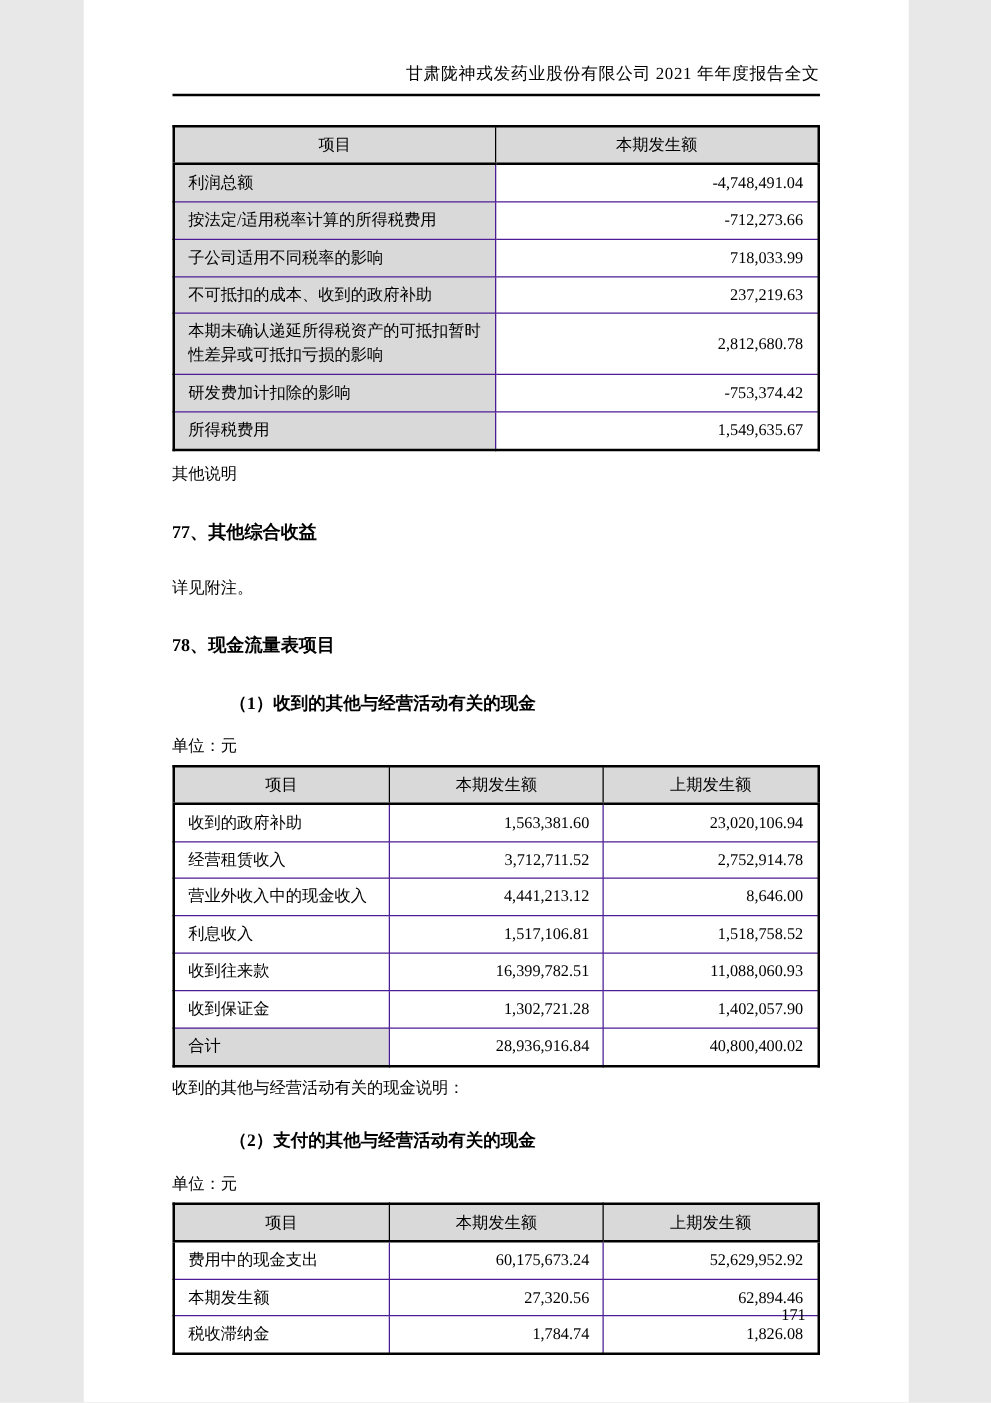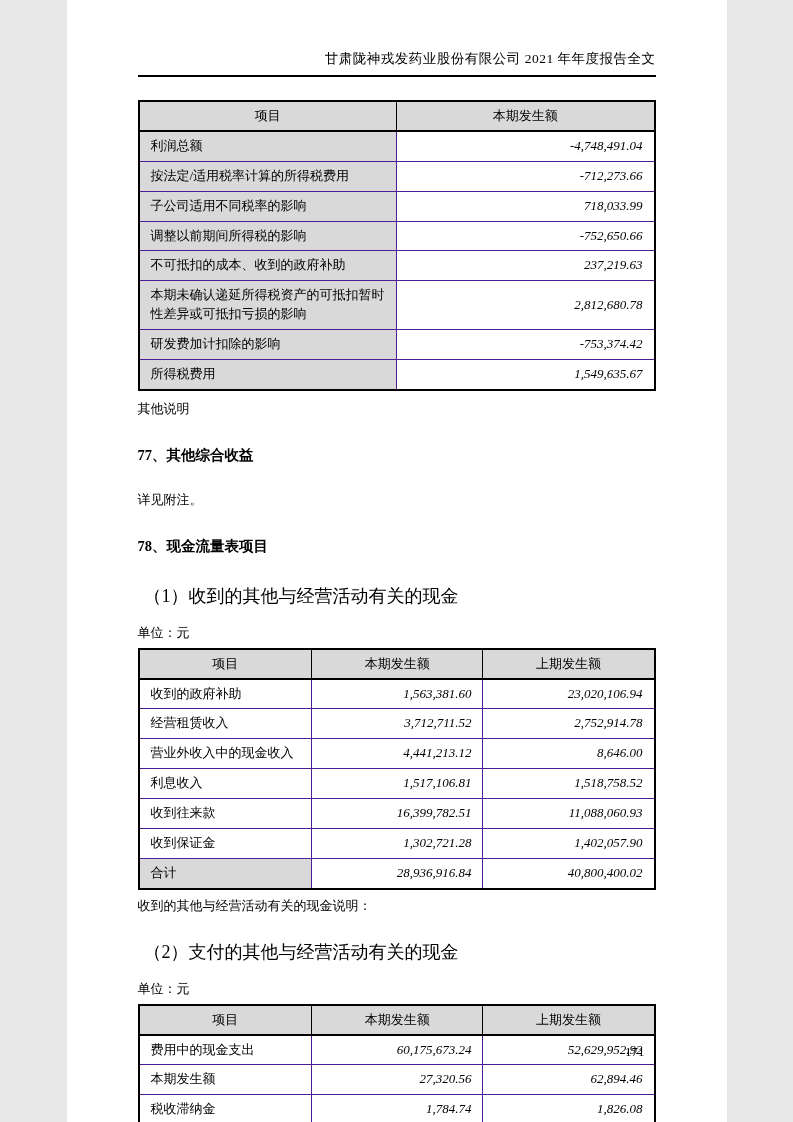--- a/index.html
+++ b/index.html
@@ -38,33 +38,34 @@
     text-align:center;
     font-size:13px;
     margin-top:32px;
   }
   .doc-table td {
     border:1px solid #4c1d95;
     padding:5px 11px;
     vertical-align:middle;
     line-height:1.45;
   }
-  .doc-table td.num { text-align:right; font-variant-numeric:tabular-nums;font-style:italic; }
+  .doc-table td.num { text-align:right; font-variant-numeric:tabular-nums; }
   .doc-table td.shaded { background:#d9d9d9; }
   .plain-note { font-size:13px; margin-top:9px; }
   .section-heading {
     font-size:14.5px;
     font-weight:bold;
     margin-top:28px;
   }
   .sub-heading {
-    font-size:18px;
-    font-weight:normal;
+    font-size:14px;
+    font-weight:bold;
     margin-top:28px;
     padding-left:6px;
+    margin-left:40px;
   }
   .body-text { font-size:13px; margin-top:26px; }
   .unit-label { text-align:left; font-size:13px; margin-top:16px; }
   .table-note { font-size:13px; margin-top:7px; }
   .page-number {
     position:absolute;
     right:82px; bottom:62px;
     font-size:13px;
   }
 </style>
@@ -93,24 +94,20 @@
         </tr>
         <tr>
           <td class="shaded">按法定/适用税率计算的所得税费用</td>
           <td class="num">-712,273.66</td>
         </tr>
         <tr>
           <td class="shaded">子公司适用不同税率的影响</td>
           <td class="num">718,033.99</td>
         </tr>
         <tr>
-          <td class="shaded">调整以前期间所得税的影响</td>
-          <td class="num">-752,650.66</td>
-        </tr>
-        <tr>
           <td class="shaded">不可抵扣的成本、收到的政府补助</td>
           <td class="num">237,219.63</td>
         </tr>
         <tr>
           <td class="shaded">本期未确认递延所得税资产的可抵扣暂时性差异或可抵扣亏损的影响</td>
           <td class="num">2,812,680.78</td>
         </tr>
         <tr>
           <td class="shaded">研发费加计扣除的影响</td>
           <td class="num">-753,374.42</td>

